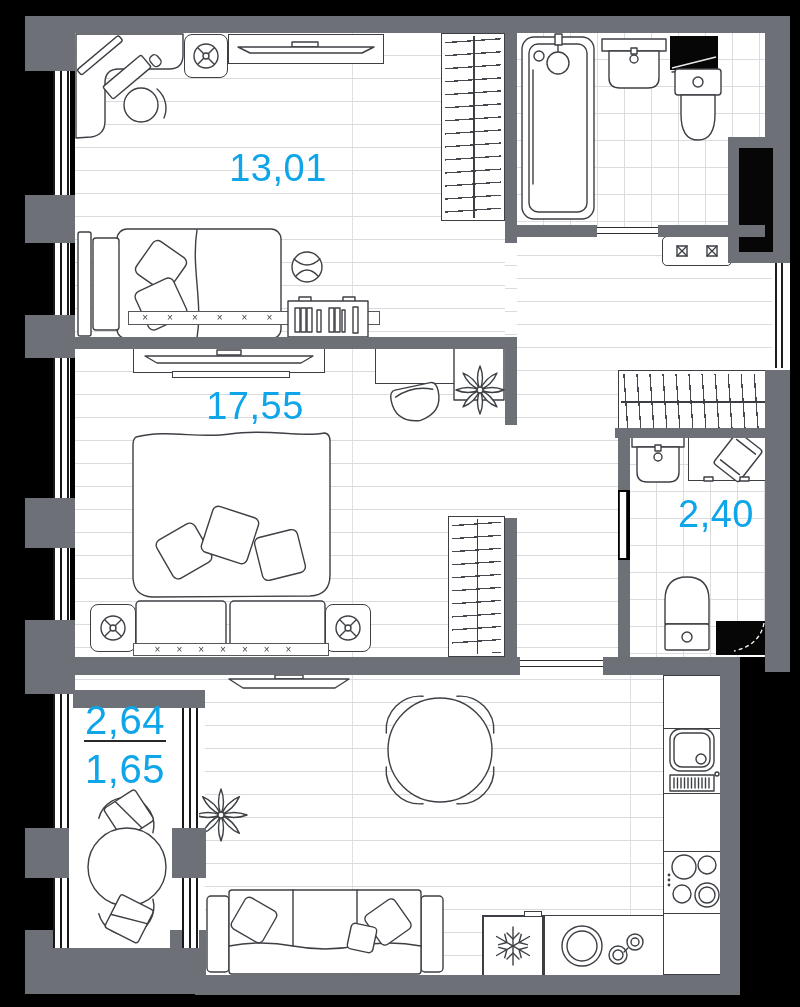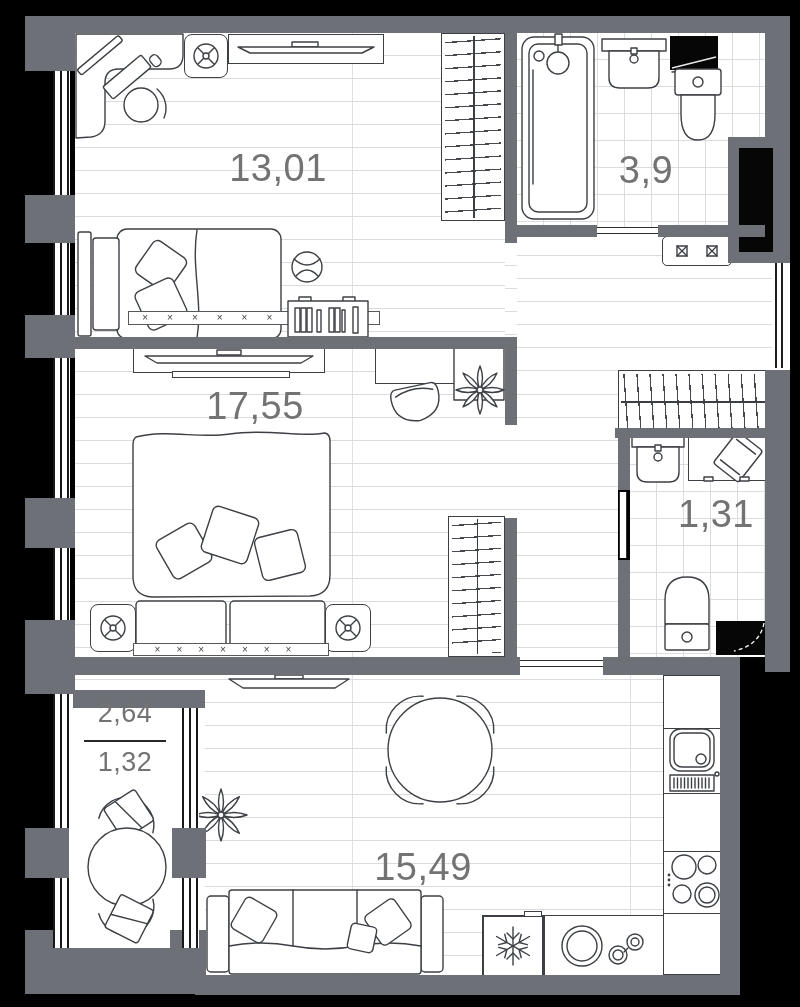--- a/index.html
+++ b/index.html
@@ -13,22 +13,22 @@
   .wood{background-color:#fff;
         background-image:repeating-linear-gradient(to bottom,transparent 0 22px,#dadbdd 22px 23px),
                          repeating-linear-gradient(to right,transparent 0 277px,#e0e1e3 277px 278px)}
   .tile{background-color:#fff;
         background-image:repeating-linear-gradient(to bottom,transparent 0 26px,#dbdcde 26px 27px),
                          repeating-linear-gradient(to right,transparent 0 26px,#dbdcde 26px 27px)}
   .furn{background:#fff;border:1.4px solid #3c3f44}
   .winv{background-color:#fff;background-image:repeating-linear-gradient(to right,#17181a 0 2px,transparent 2px 7px)}
   .hangv{background-image:repeating-linear-gradient(176deg,transparent 0 5px,#45484d 5px 6.3px,transparent 6.3px 13px)}
   .hangh{background-image:repeating-linear-gradient(86deg,transparent 0 5px,#45484d 5px 6.3px,transparent 6.3px 13px)}
-  .lbl{color:#737373;font-size:38px;line-height:1;text-align:center;letter-spacing:.5px;white-space:nowrap}
-  .lbl-sm{font-size:27px}
+  .lbl{color:#0ea5e9;font-size:38px;line-height:1;text-align:center;letter-spacing:.5px;white-space:nowrap}
+  .lbl-sm{font-size:40px}
   .ticks{display:flex;align-items:center;justify-content:center;background:#fff;border:1px solid #55585d;
          color:#3c3f44;font-size:10px;line-height:1;letter-spacing:19px;overflow:hidden;white-space:nowrap}
   .ticks.short{letter-spacing:16px}
   .thh{background:#fff;border-top:1.5px solid #2c2d30;border-bottom:1.5px solid #2c2d30}
   .thv{background:#fff;border-left:1.5px solid #2c2d30;border-right:1.5px solid #2c2d30}
   .doorline{background:#1c1d20}
   svg.abs{overflow:visible}
   .s{stroke:#3c3f44;fill:none;stroke-width:1.4;stroke-linejoin:round;stroke-linecap:round}
   .f{fill:#fff}
   .fd{fill:#3c3f44;stroke:none}
@@ -435,22 +435,20 @@
   <div class="abs winv" style="left:182px;top:878px;width:17px;height:70px"></div>
 
   <div class="abs thh" style="left:597px;top:227px;width:61px;height:7px"></div>
   <div class="abs thh" style="left:520px;top:660px;width:83px;height:7px"></div>
   <div class="abs thv" style="left:619px;top:492px;width:8px;height:66px"></div>
   <div class="abs white" style="left:772px;top:263px;width:18px;height:107px"></div>
   <div class="abs doorline" style="left:775px;top:263px;width:2px;height:105px"></div>
   <div class="abs doorline" style="left:781px;top:263px;width:2px;height:105px"></div>
 
   <div class="abs lbl" style="left:208px;top:149px;width:140px">13,01</div>
-  <div class="abs lbl" style="left:586px;top:151px;width:120px">3,9</div>
   <div class="abs lbl" style="left:185px;top:387px;width:140px">17,55</div>
-  <div class="abs lbl" style="left:646px;top:495px;width:140px">1,31</div>
-  <div class="abs lbl" style="left:358px;top:848px;width:130px">15,49</div>
+  <div class="abs lbl" style="left:646px;top:495px;width:140px">2,40</div>
 
   <div class="abs lbl lbl-sm" style="left:73px;top:700px;width:104px">2,64</div>
   <div class="abs" style="left:84px;top:740px;width:82px;height:2px;background:#26282b"></div>
-  <div class="abs lbl lbl-sm" style="left:73px;top:749px;width:104px">1,32</div>
+  <div class="abs lbl lbl-sm" style="left:73px;top:749px;width:104px">1,65</div>
 
 </div>
 
 </body></html>

